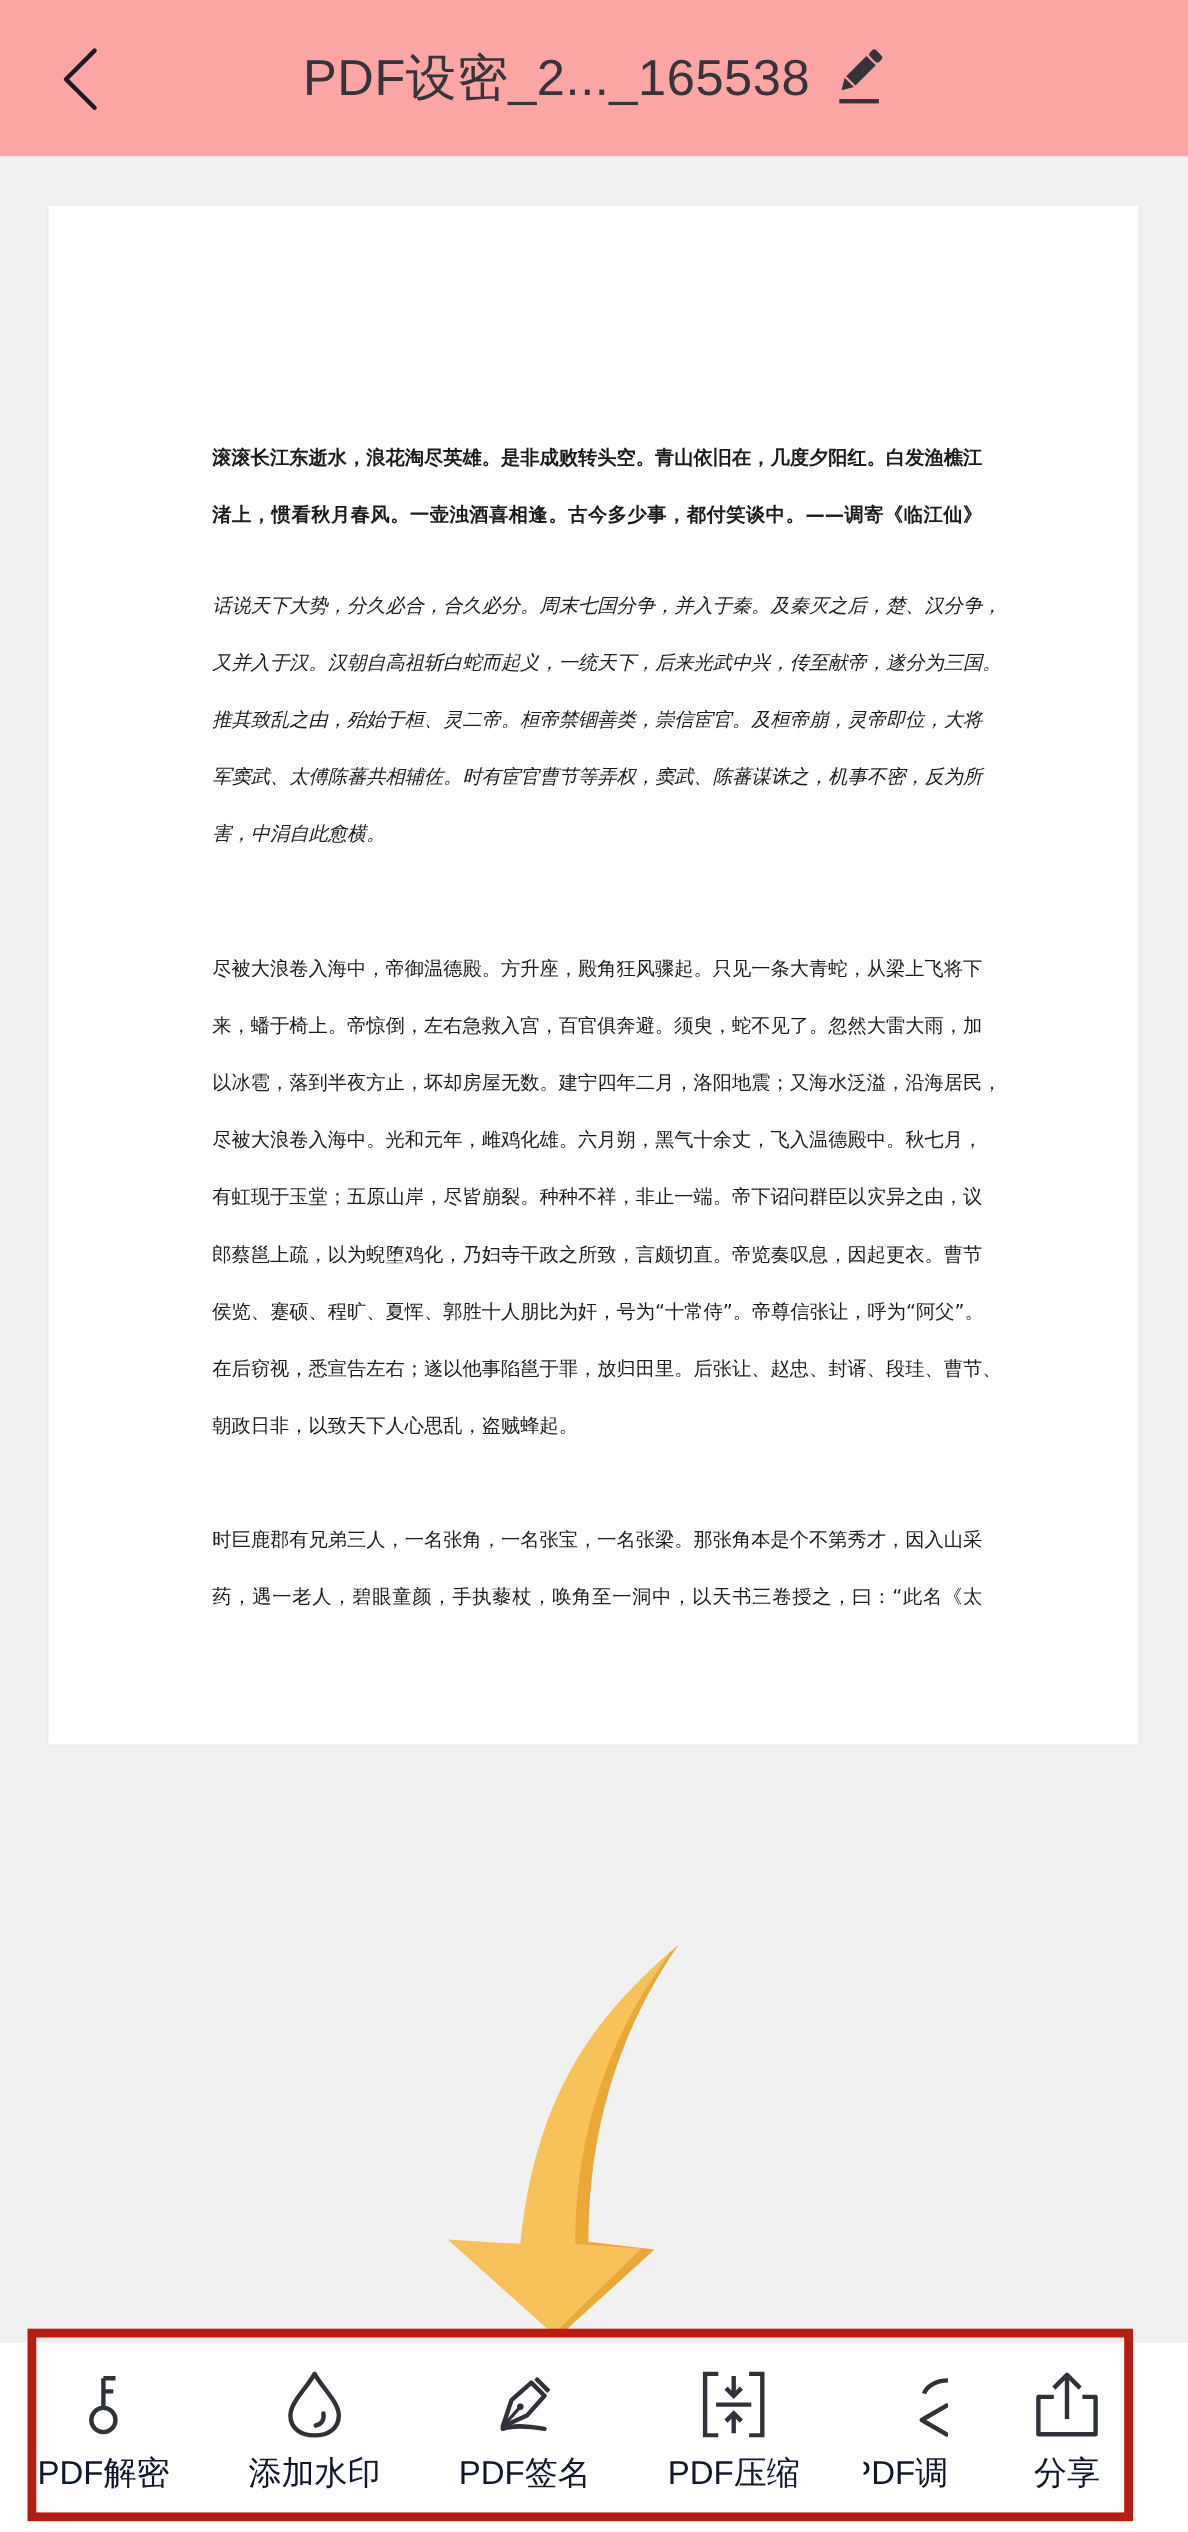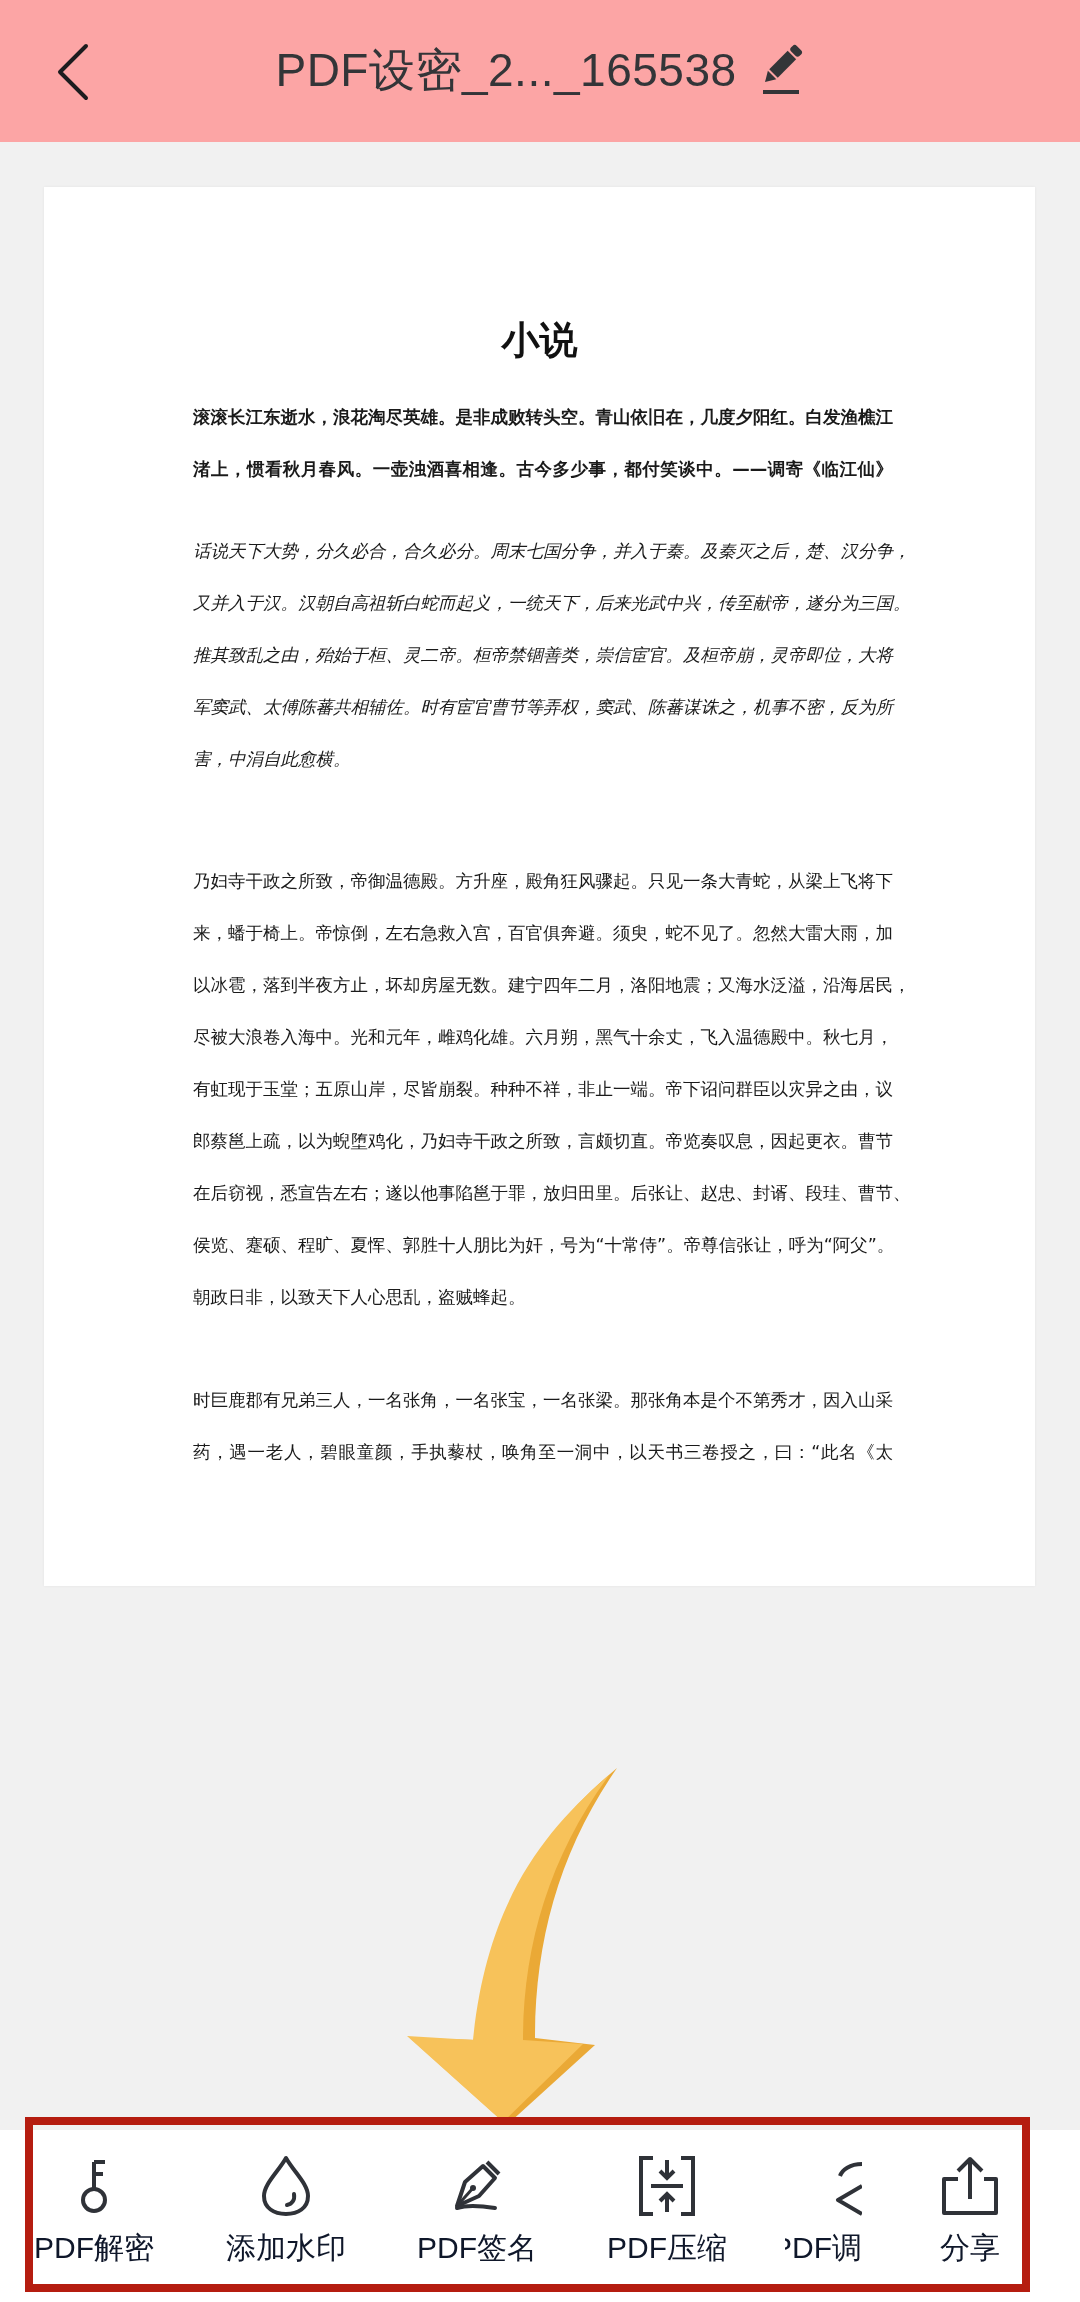--- a/index.html
+++ b/index.html
@@ -89,44 +89,43 @@
           <rect x="17" y="10" width="12" height="26" fill="#333538"></rect>
           <polygon points="17,38 29,38 23,48" fill="#333538"></polygon>
         </g>
         <rect x="4" y="49" width="36" height="4" fill="#333538"></rect>
       </svg>
     </div>
   </div>
 </div>
 
 <div class="page">
-  <div class="doc-title">小说</div>
 
   <div class="para poem">
     <span class="ln">滚滚长江东逝水，浪花淘尽英雄。是非成败转头空。青山依旧在，几度夕阳红。白发渔樵江</span>
     <span class="ln">渚上，惯看秋月春风。一壶浊酒喜相逢。古今多少事，都付笑谈中。——调寄《临江仙》</span>
   </div>
 
   <div class="para p1">
     <span class="ln">话说天下大势，分久必合，合久必分。周末七国分争，并入于秦。及秦灭之后，楚、汉分争，</span>
     <span class="ln">又并入于汉。汉朝自高祖斩白蛇而起义，一统天下，后来光武中兴，传至献帝，遂分为三国。</span>
     <span class="ln">推其致乱之由，殆始于桓、灵二帝。桓帝禁锢善类，崇信宦官。及桓帝崩，灵帝即位，大将</span>
     <span class="ln">军窦武、太傅陈蕃共相辅佐。时有宦官曹节等弄权，窦武、陈蕃谋诛之，机事不密，反为所</span>
     <span class="ln last">害，中涓自此愈横。</span>
   </div>
 
   <div class="para p2">
-    <span class="ln">乃妇寺干政之所致，帝御温德殿。方升座，殿角狂风骤起。只见一条大青蛇，从梁上飞将下</span>
+    <span class="ln">尽被大浪卷入海中，帝御温德殿。方升座，殿角狂风骤起。只见一条大青蛇，从梁上飞将下</span>
     <span class="ln">来，蟠于椅上。帝惊倒，左右急救入宫，百官俱奔避。须臾，蛇不见了。忽然大雷大雨，加</span>
     <span class="ln">以冰雹，落到半夜方止，坏却房屋无数。建宁四年二月，洛阳地震；又海水泛溢，沿海居民，</span>
     <span class="ln">尽被大浪卷入海中。光和元年，雌鸡化雄。六月朔，黑气十余丈，飞入温德殿中。秋七月，</span>
     <span class="ln">有虹现于玉堂；五原山岸，尽皆崩裂。种种不祥，非止一端。帝下诏问群臣以灾异之由，议</span>
     <span class="ln">郎蔡邕上疏，以为蜺堕鸡化，乃妇寺干政之所致，言颇切直。帝览奏叹息，因起更衣。曹节</span>
+    <span class="ln">侯览、蹇硕、程旷、夏恽、郭胜十人朋比为奸，号为“十常侍”。帝尊信张让，呼为“阿父”。</span>
     <span class="ln">在后窃视，悉宣告左右；遂以他事陷邕于罪，放归田里。后张让、赵忠、封谞、段珪、曹节、</span>
-    <span class="ln">侯览、蹇硕、程旷、夏恽、郭胜十人朋比为奸，号为“十常侍”。帝尊信张让，呼为“阿父”。</span>
     <span class="ln last">朝政日非，以致天下人心思乱，盗贼蜂起。</span>
   </div>
 
   <div class="para p3">
     <span class="ln">时巨鹿郡有兄弟三人，一名张角，一名张宝，一名张梁。那张角本是个不第秀才，因入山采</span>
     <span class="ln">药，遇一老人，碧眼童颜，手执藜杖，唤角至一洞中，以天书三卷授之，曰：“此名《太</span>
   </div>
 </div>
 
 <svg class="arrow" viewBox="0 0 240 370">

